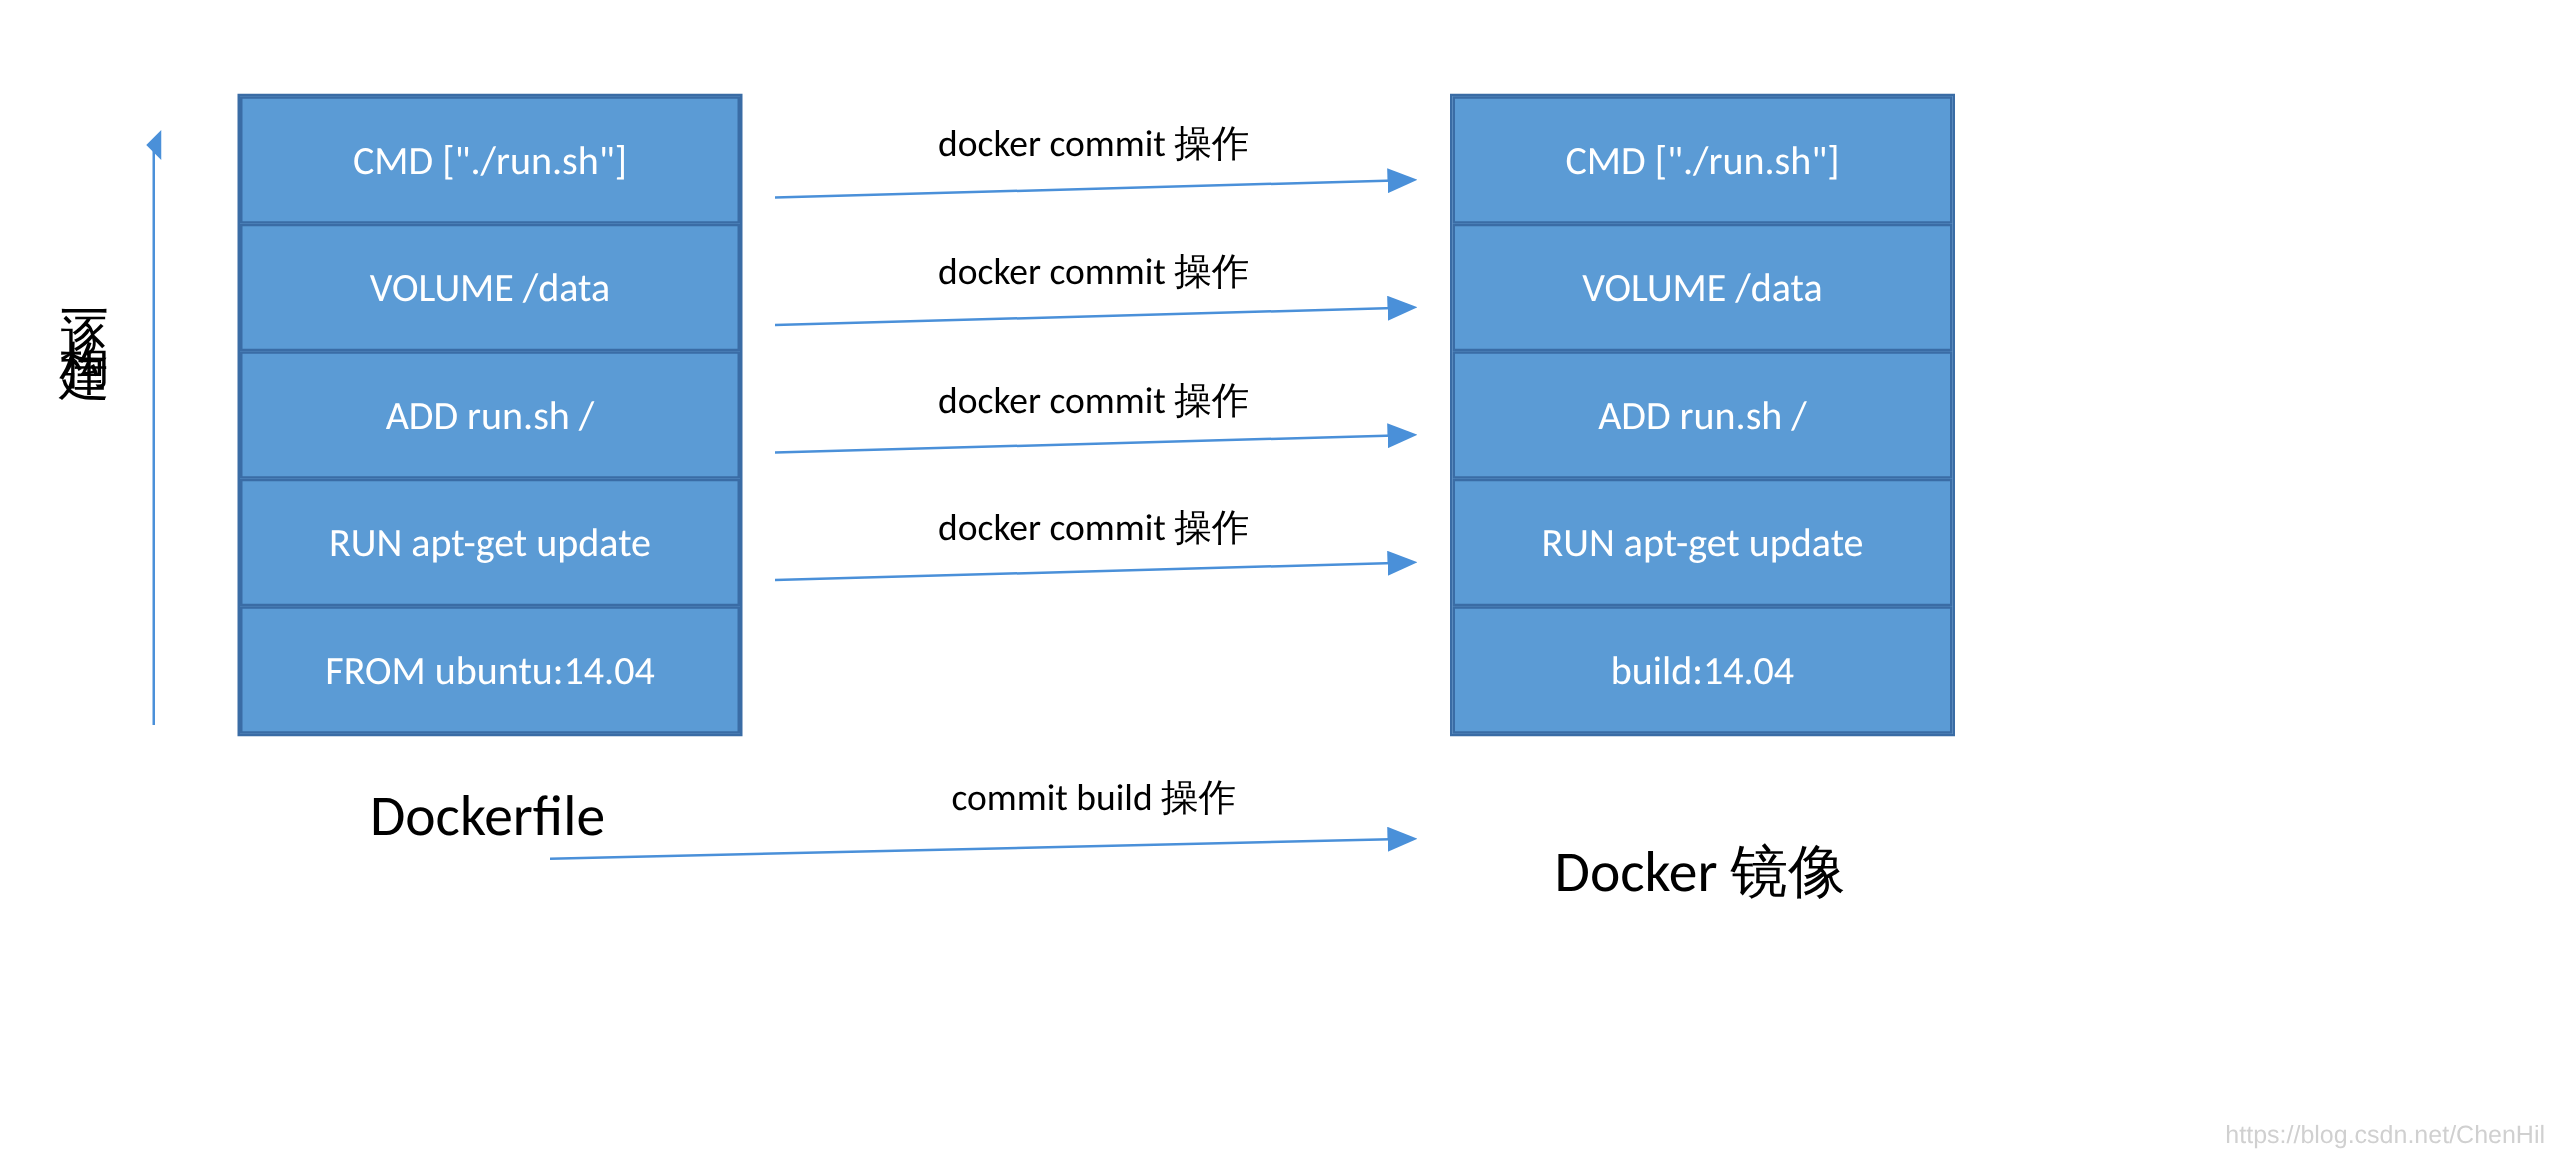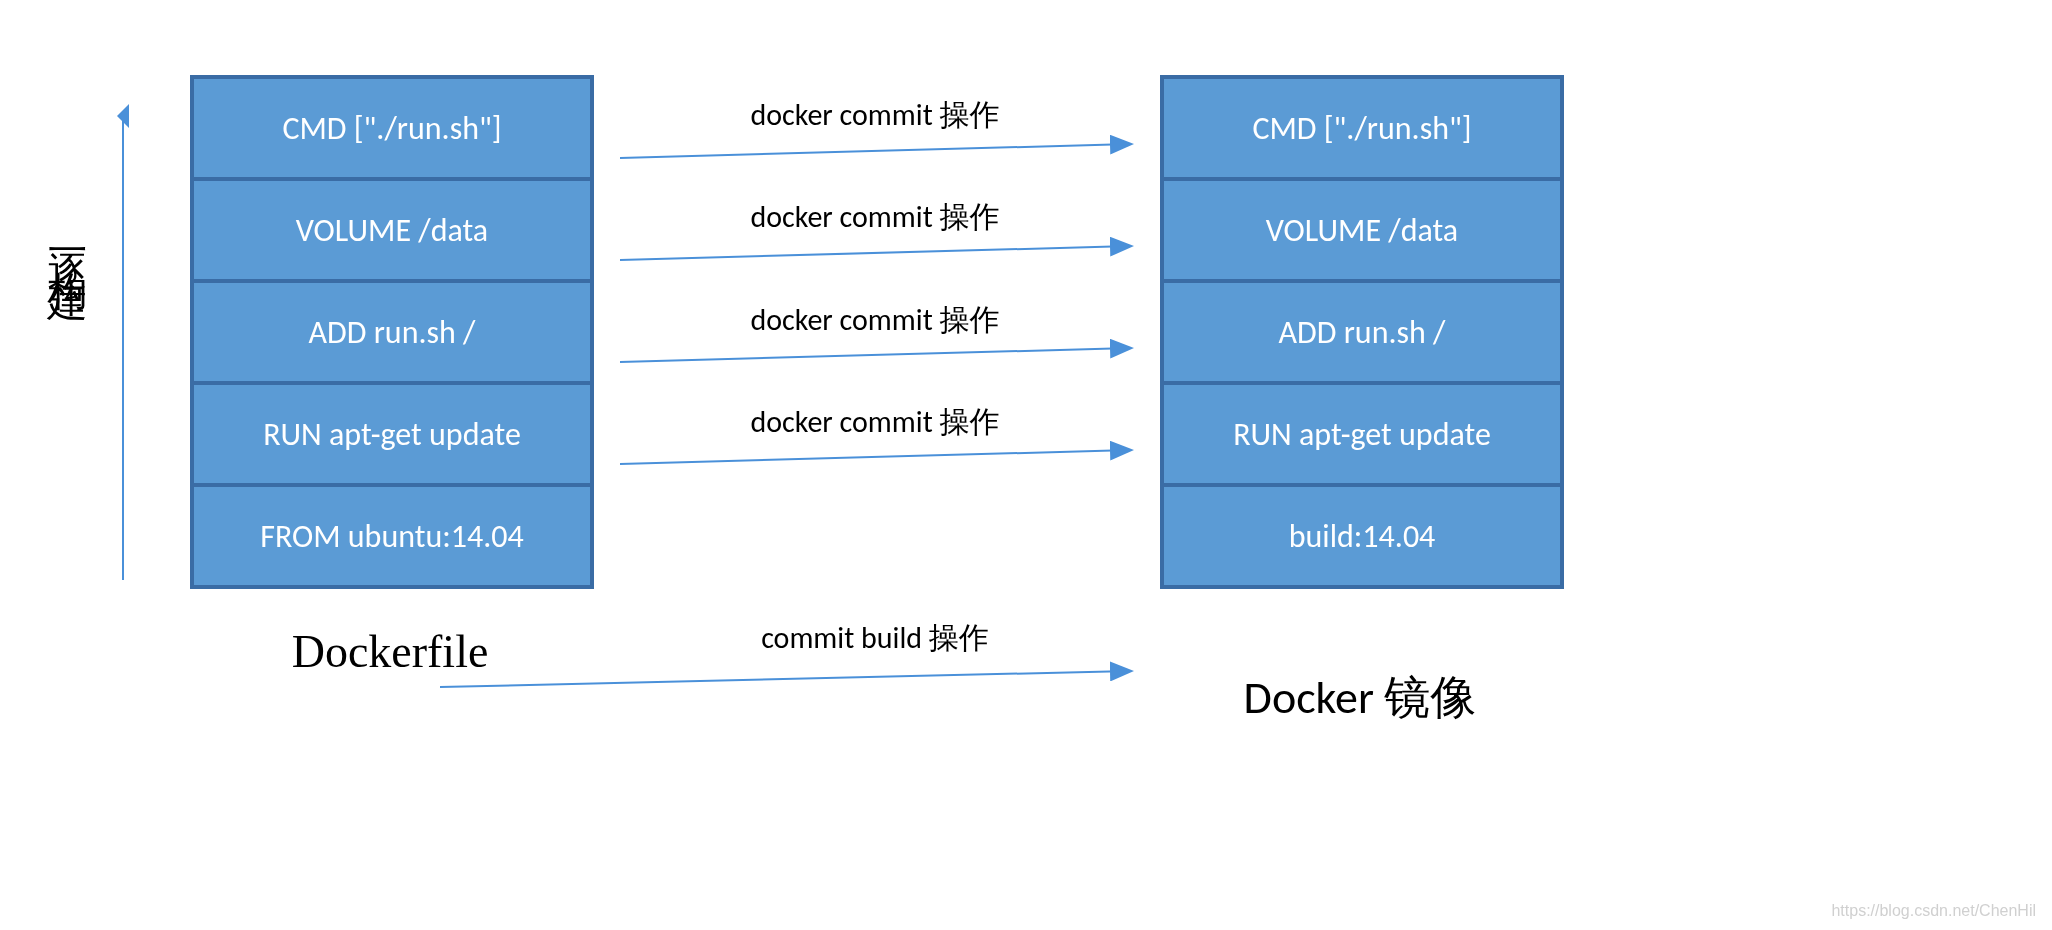--- a/index.html
+++ b/index.html
@@ -28,21 +28,21 @@
     color: #ffffff;
     font-size: 32px;
     box-sizing: border-box;
   }
   .title {
     position: absolute;
     font-size: 46px;
     color: #000000;
     text-align: center;
   }
-  .title-left { left: 190px; top: 625px; width: 400px; font-family: Liberation Serif, serif; }
+  .title-left { left: 190px; top: 625px; width: 400px; }
   .title-right { left: 1160px; top: 625px; width: 400px; margin-top: 42px; }
 
   .arrow-label {
     position: absolute;
     font-size: 30px;
     color: #000000;
     text-align: center;
     width: 470px;
     left: 640px;
   }
@@ -77,21 +77,21 @@
     color: #000000;
     writing-mode: vertical-rl;
     text-orientation: upright;
     letter-spacing: 10px;
   }
 
   .watermark {
     position: absolute;
     right: 16px;
     bottom: 10px;
-    font-size: 16px;
+    font-size: 20px;
     color: #d0d0d0;
     font-family: Arial, sans-serif;
   }
 </style>
 </head>
 <body>
 
 <svg class="vert-arrow-svg">
   <defs>
     <marker id="arrowhead-up" markerWidth="12" markerHeight="12" refX="6" refY="3" orient="auto">

